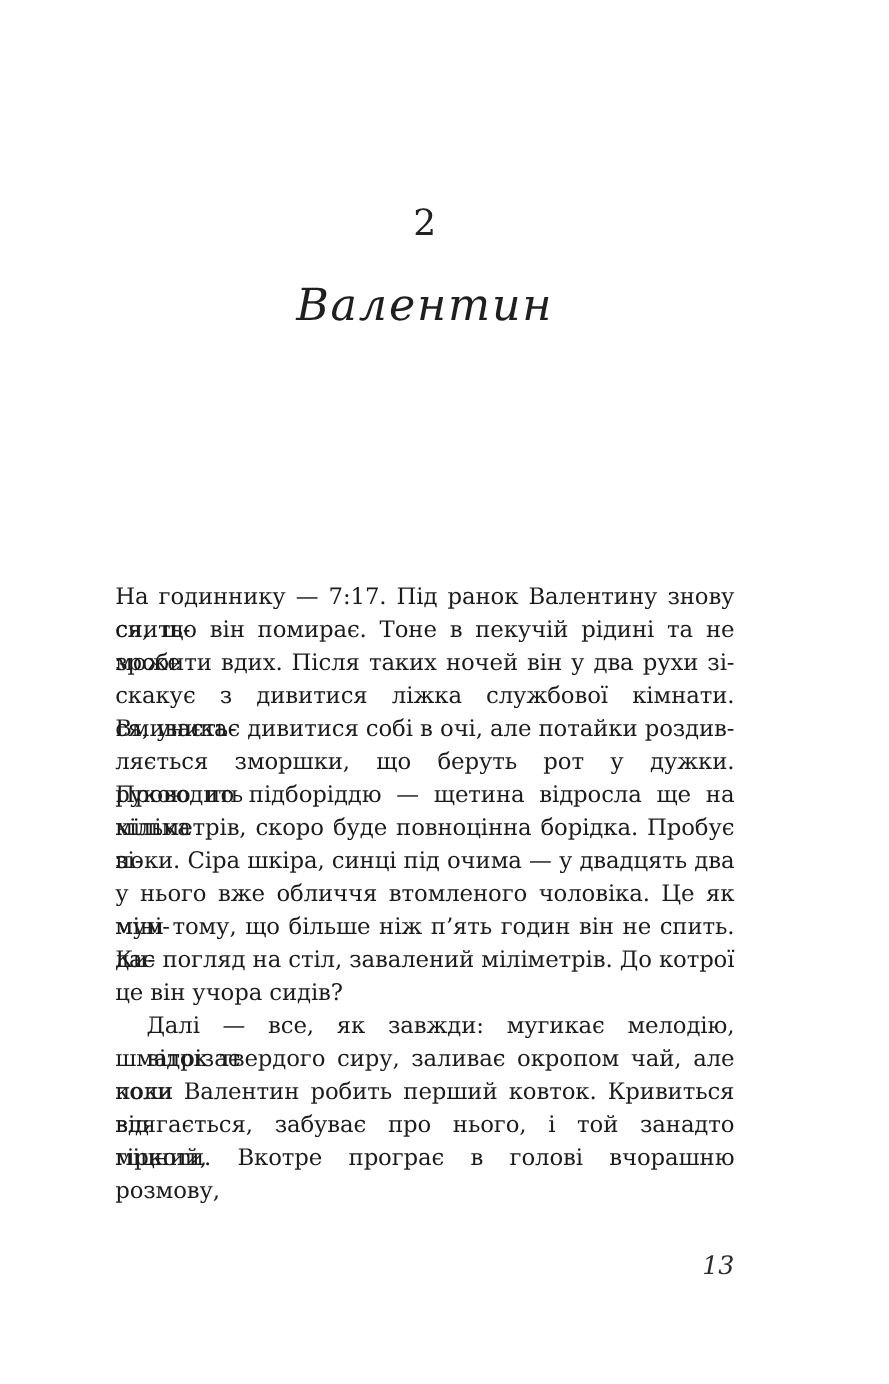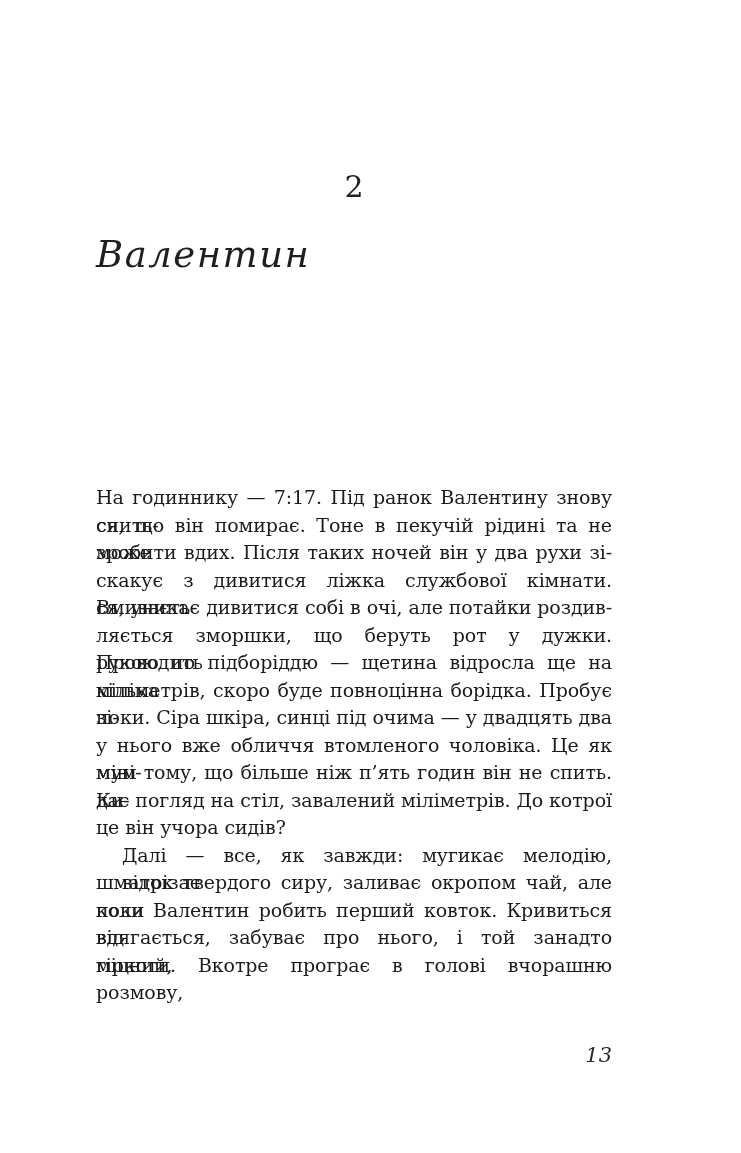--- a/index.html
+++ b/index.html
@@ -24,21 +24,21 @@
     text-align: center;
     font-size: 30px;
     line-height: 38px;
     color: #222222;
   }
   .chapter-title {
     position: absolute;
     top: 230px;
     left: 96px;
     width: 516px;
-    text-align: left;
+    text-align: center;
     font-style: italic;
     font-size: 37px;
     line-height: 50px;
     letter-spacing: 1.5px;
     color: #1f1f1f;
   }
   .body-text {
     position: absolute;
     top: 484px;
     left: 96px;

